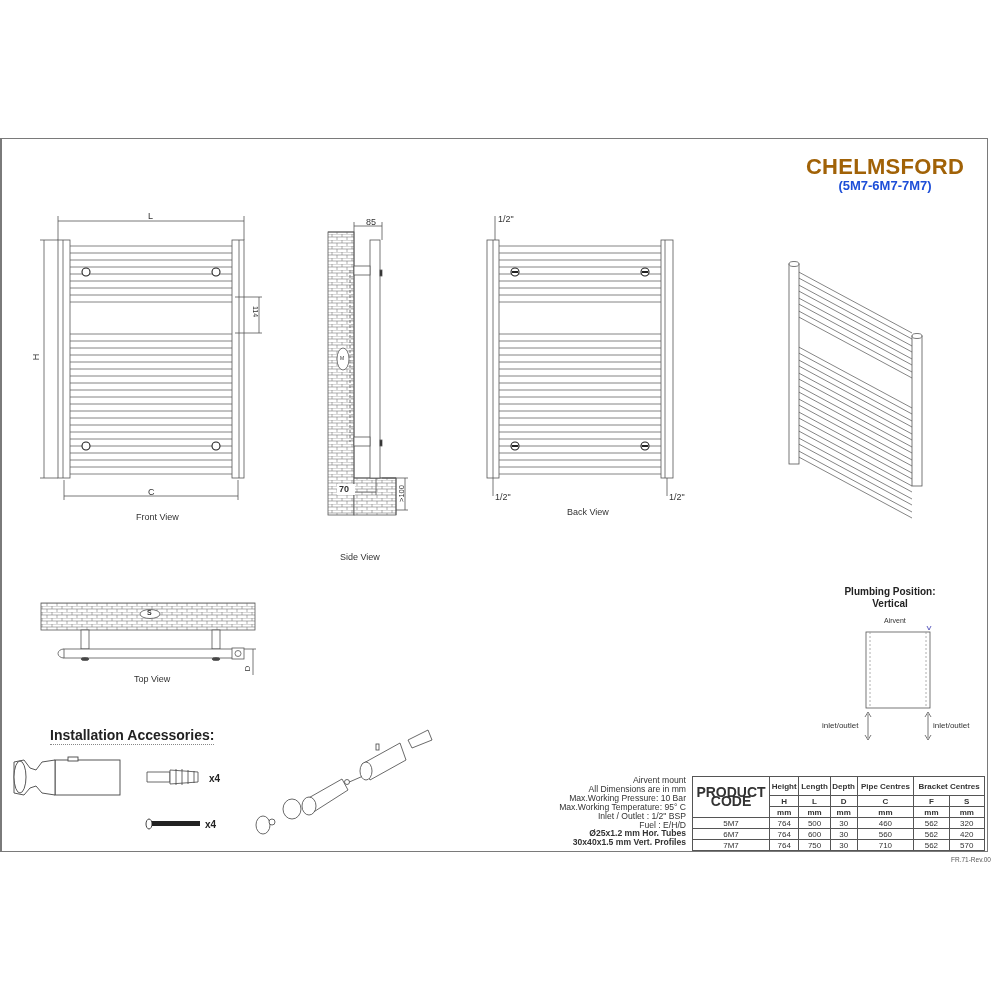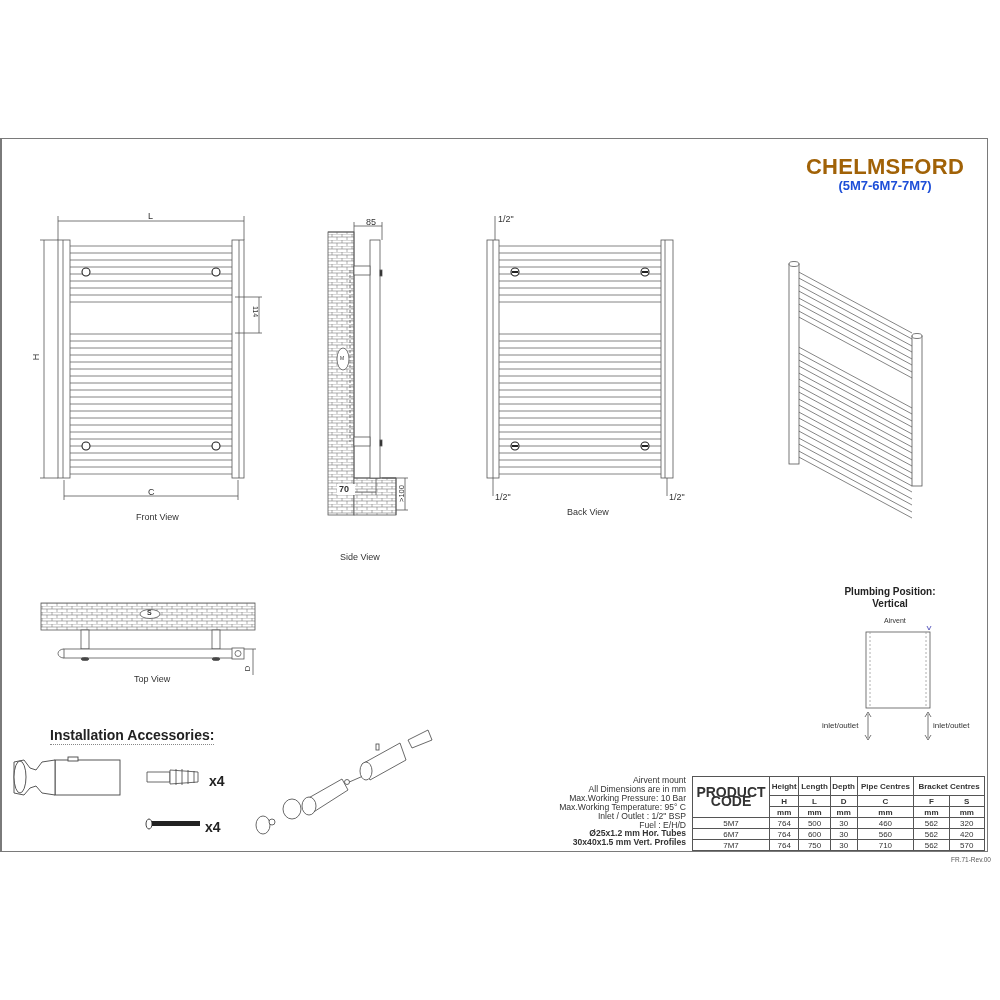--- a/index.html
+++ b/index.html
@@ -4,21 +4,21 @@
 <style>
   html, body { margin:0; padding:0; background:#ffffff; }
   body { width:1000px; height:1000px; position:relative; overflow:hidden; font-family:"Liberation Sans", sans-serif; color:#222; }
   .sheet { position:absolute; left:0; top:138px; width:988px; height:714px; border:1.5px solid #7a7a7a; border-left:2px solid #7a7a7a; box-sizing:border-box; }
   svg.draw { position:absolute; left:0; top:0; width:1000px; height:1000px; }
   .title { position:absolute; left:800px; top:154px; width:170px; text-align:center; font-weight:bold; font-size:22px; color:#a16207; letter-spacing:0.3px; }
   .subtitle { position:absolute; left:800px; top:178px; width:170px; text-align:center; font-weight:bold; font-size:13px; color:#1d4ed8; }
   .label { position:absolute; font-size:9px; color:#333; white-space:nowrap; }
   .plumb-title { position:absolute; left:820px; top:586px; width:140px; text-align:center; font-weight:bold; font-size:10px; line-height:12px; color:#222; }
   .acc-title { position:absolute; left:6px; top:727px; font-weight:bold; font-size:14px; color:#222; border-bottom:1px dotted #888; padding-bottom:1px;margin-left:44px; }
-  .qty { position:absolute; font-weight:bold; font-size:14px; color:#222; }
+  .qty { position:absolute; font-weight:bold; font-size:10px; color:#222; }
   .specs { position:absolute; left:540px; top:776px; width:146px; text-align:right; font-size:8.6px; line-height:8.9px; color:#333; }
   .specs .b { font-weight:bold; }
   table.spec { position:absolute; left:692px; top:776px; width:293px; border-collapse:collapse; font-size:8px; color:#333; }
   table.spec td, table.spec th { border:1px solid #555; text-align:center; padding:0; height:10px; line-height:9px; }
   table.spec th { font-weight:bold; }
   table.spec th.pc { width:76px; font-size:14px; }
   .rev { position:absolute; left:951px; top:856px; font-size:6.5px; color:#555; }
 </style>
 </head>
 <body>

